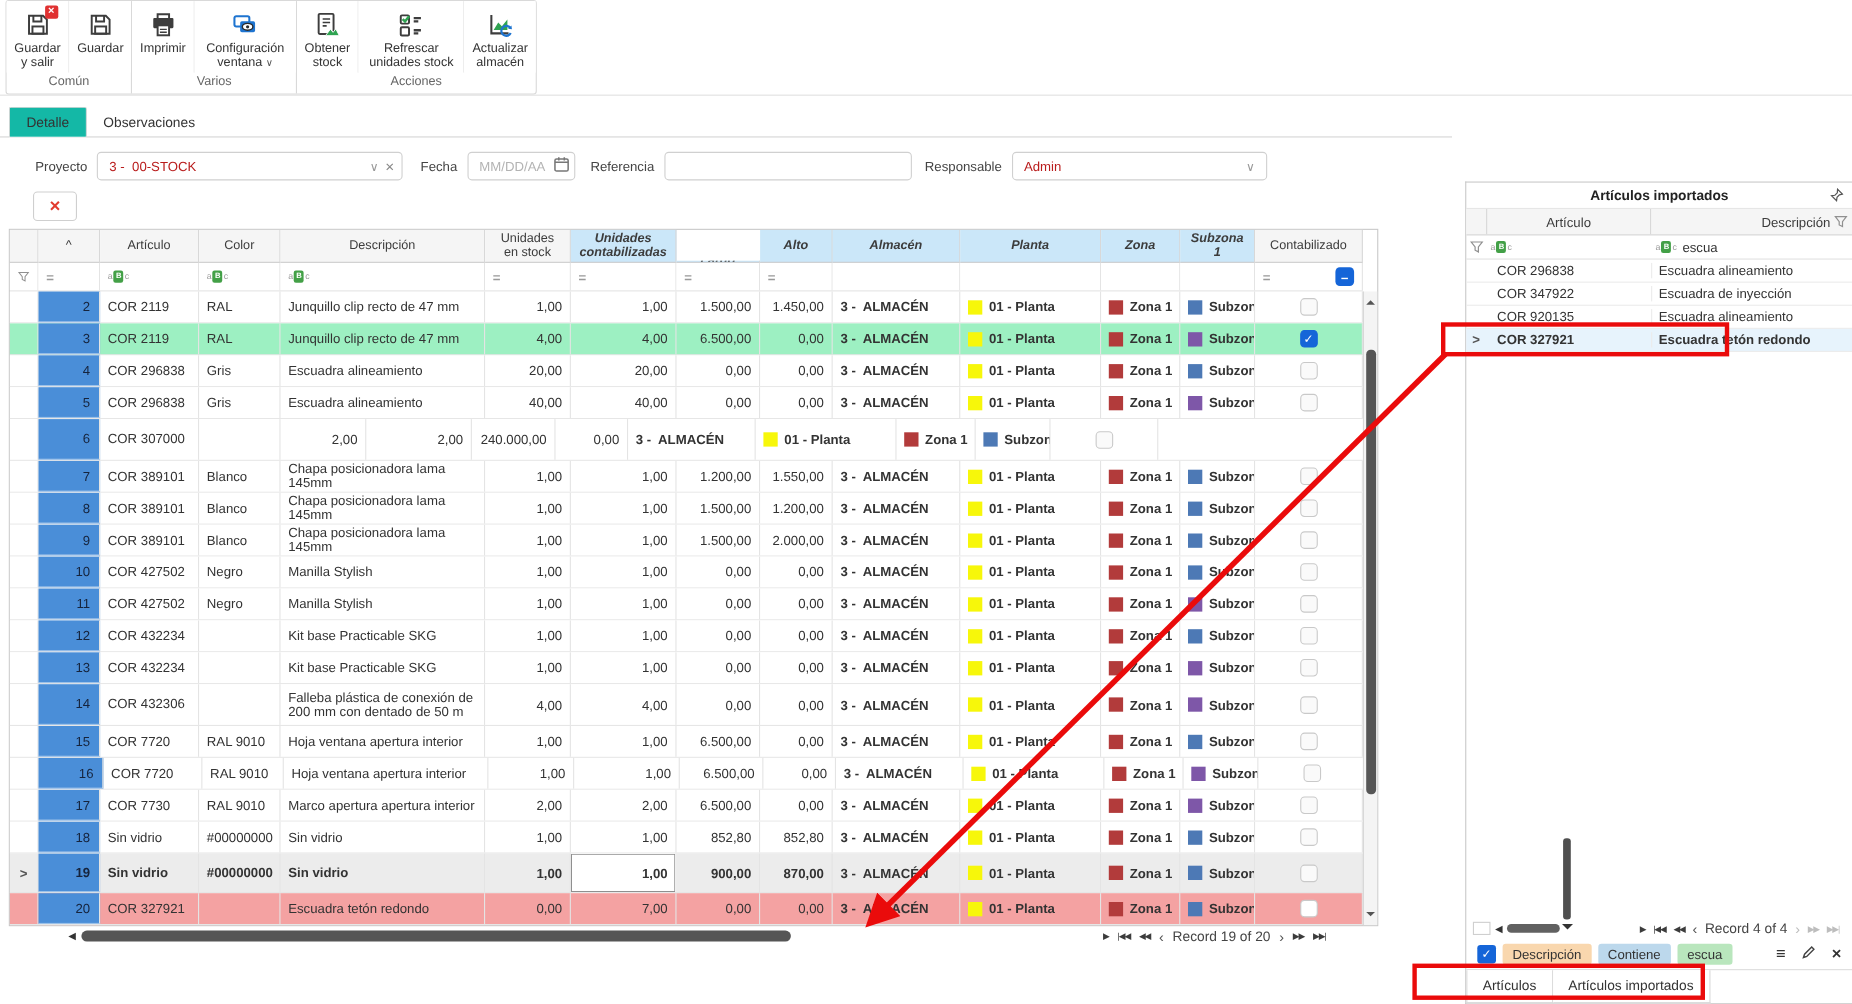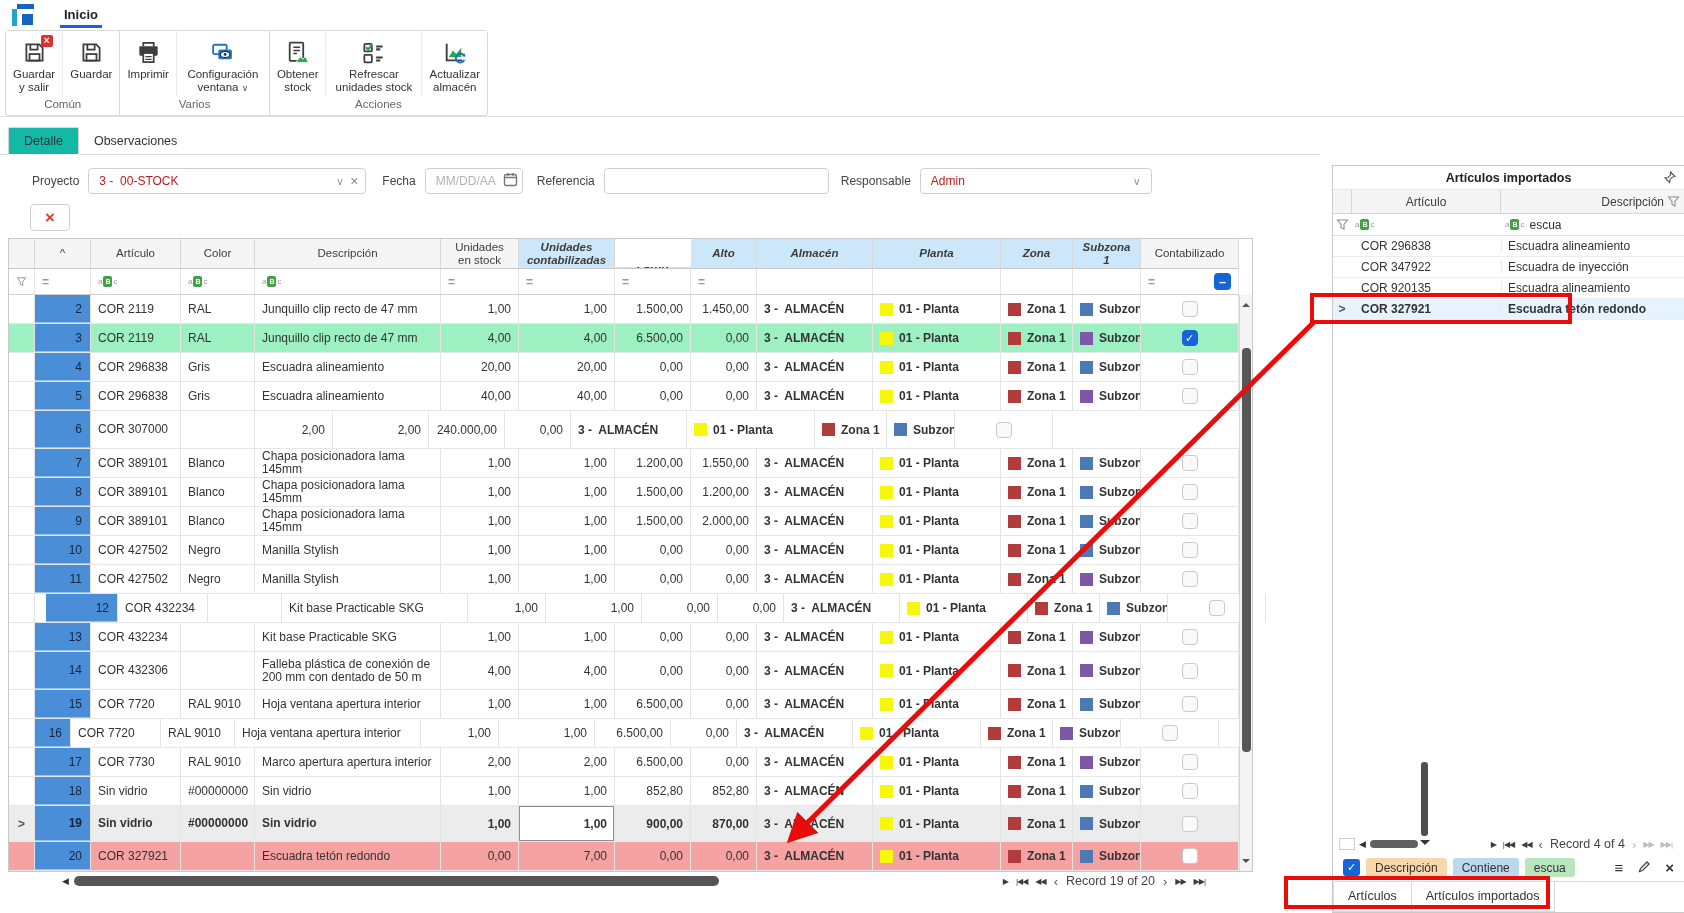--- a/index.html
+++ b/index.html
@@ -128,28 +128,20 @@
   #annbox1{left:1310px;top:293px;width:262px;height:31px}
   #annbox2{left:1284px;top:876px;width:266px;height:33px}
   #annarrow{position:absolute;left:0;top:0;width:1684px;height:913px;z-index:59;pointer-events:none}
   #pvsb{position:absolute;left:1421px;top:762px;width:7px;height:74px;background:#4f4f4f;border-radius:3px;z-index:5}
   #pvsbtri{position:absolute;left:1420px;top:840px;width:0;height:0;border:5px solid transparent;border-top-color:#333;z-index:5}
 </style>
 </head>
 <body>
 
 <div class="ribbon">
-  <div class="rtabs">
-    <div class="logo">
-        <span class="lt"></span>
-        <span class="ll"></span>
-        <span class="ls"></span>
-      </div>
-    <div class="rtab">Inicio</div>
-  </div>
   <div class="rgroups">
 
     <div class="rgroup">
       <div class="rbtns">
         <div class="rbtn">
           <div class="ric">
             <svg viewBox="0 0 24 24" width="25" height="25">
                 <path d="M4.2 4.2h12.3l3.3 3.3v12.3H4.2z" fill="none" stroke="#3d3d3d" stroke-width="1.7"></path>
                 <path d="M8 4.2v5h7v-5" fill="none" stroke="#3d3d3d" stroke-width="1.7"></path>
                 <rect x="7.2" y="13.5" width="9.6" height="6.3" fill="none" stroke="#3d3d3d" stroke-width="1.7"></rect>
@@ -605,21 +597,21 @@
         <div class="gcell dc dc-subz" style="width: 68px;">
           <span class="sw" style="background: rgb(126, 87, 168);"></span>
           <span class="bold nowrap">Subzona 1</span>
         </div>
         <div class="gcell dc dc-chk" style="width: 98px;">
           <span class="cb"></span>
         </div>
       </div>
       <div class="grow drow">
         <div class="gcell dc dc-ind" style="width: 26px;"></div>
-        <div class="gcell dc dc-num numcell" style="width: 72px; margin-left: 11px;">12</div>
+        <div class="gcell dc dc-num numcell" style="width: 56px;">12</div>
         <div class="gcell dc dc-text" style="width: 90px;">COR 432234</div>
         <div class="gcell dc dc-text" style="width: 74px;"></div>
         <div class="gcell dc dc-text" style="width: 186px;">Kit base Practicable SKG</div>
         <div class="gcell dc dc-rnum ra" style="width: 78px;">1,00</div>
         <div class="gcell dc dc-rnum ra" style="width: 96px;">1,00</div>
         <div class="gcell dc dc-rnum ra" style="width: 76px;">0,00</div>
         <div class="gcell dc dc-rnum ra" style="width: 66px;">0,00</div>
         <div class="gcell dc dc-alm bold" style="width: 116px; white-space: pre;">3 -  ALMACÉN</div>
         <div class="gcell dc dc-swatch" style="width: 128px;">
           <span class="sw" style="background: rgb(247, 247, 10);"></span>
@@ -713,21 +705,21 @@
         <div class="gcell dc dc-subz" style="width: 68px;">
           <span class="sw" style="background: rgb(77, 121, 181);"></span>
           <span class="bold nowrap">Subzona 1</span>
         </div>
         <div class="gcell dc dc-chk" style="width: 98px;">
           <span class="cb"></span>
         </div>
       </div>
       <div class="grow drow">
         <div class="gcell dc dc-ind" style="width: 26px;"></div>
-        <div class="gcell dc dc-num numcell" style="width: 36px;">16</div>
+        <div class="gcell dc dc-num numcell" style="width: 59px;">16</div>
         <div class="gcell dc dc-text" style="width: 90px;">COR 7720</div>
         <div class="gcell dc dc-text" style="width: 74px;">RAL 9010</div>
         <div class="gcell dc dc-text" style="width: 186px;">Hoja ventana apertura interior</div>
         <div class="gcell dc dc-rnum ra" style="width: 78px;">1,00</div>
         <div class="gcell dc dc-rnum ra" style="width: 96px;">1,00</div>
         <div class="gcell dc dc-rnum ra" style="width: 76px;">6.500,00</div>
         <div class="gcell dc dc-rnum ra" style="width: 66px;">0,00</div>
         <div class="gcell dc dc-alm bold" style="width: 116px; white-space: pre;">3 -  ALMACÉN</div>
         <div class="gcell dc dc-swatch" style="width: 128px;">
           <span class="sw" style="background: rgb(247, 247, 10);"></span>

